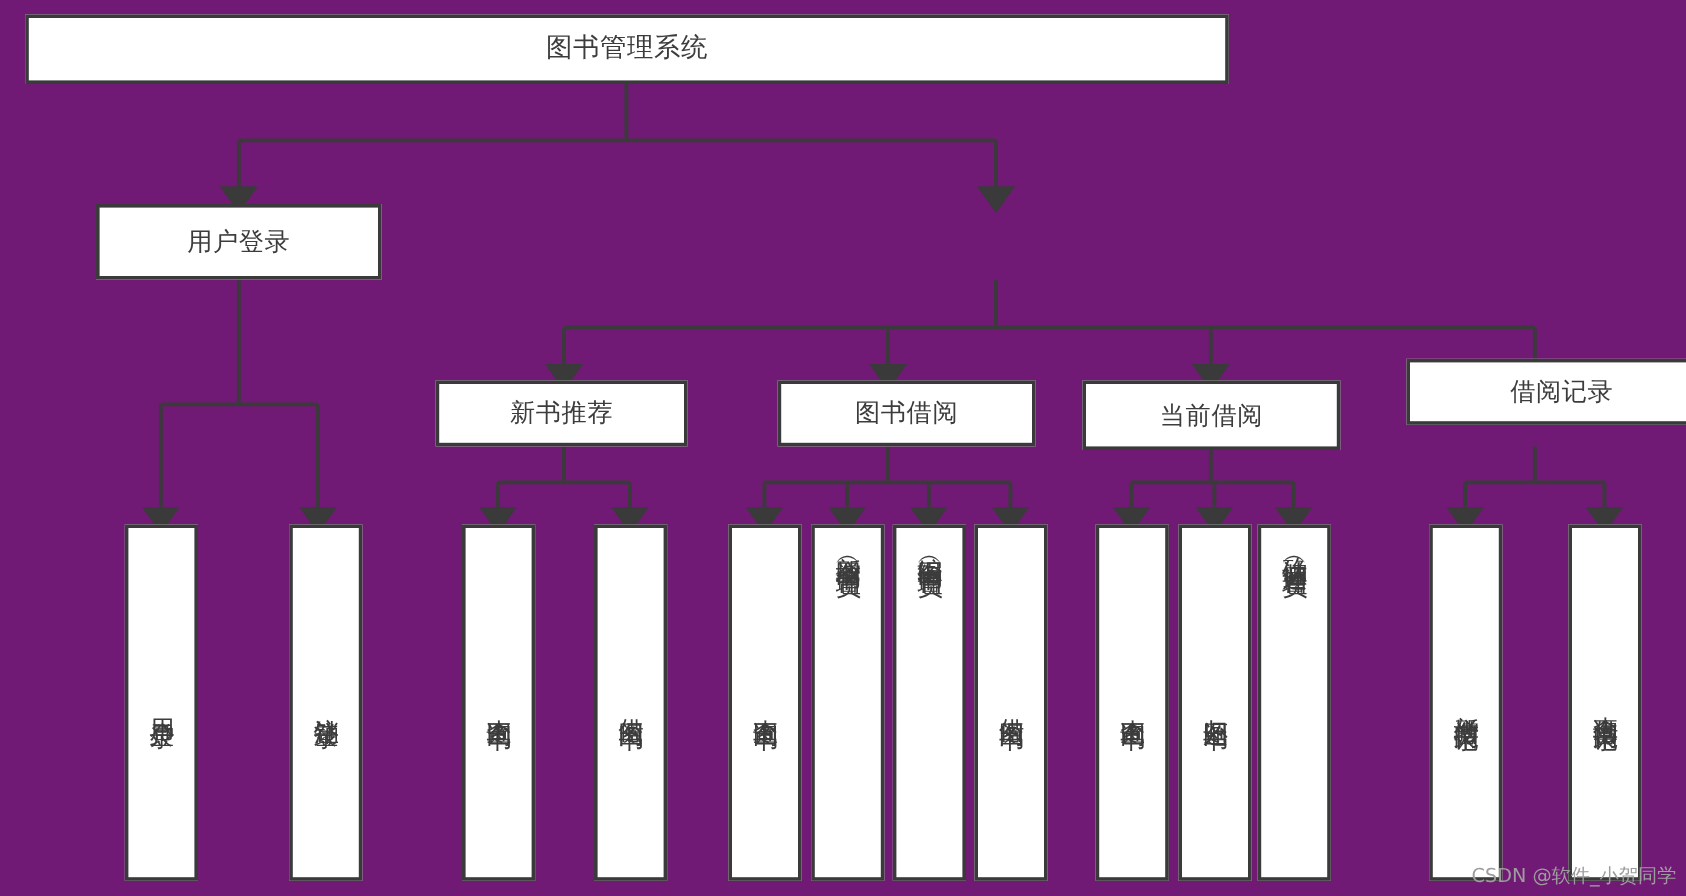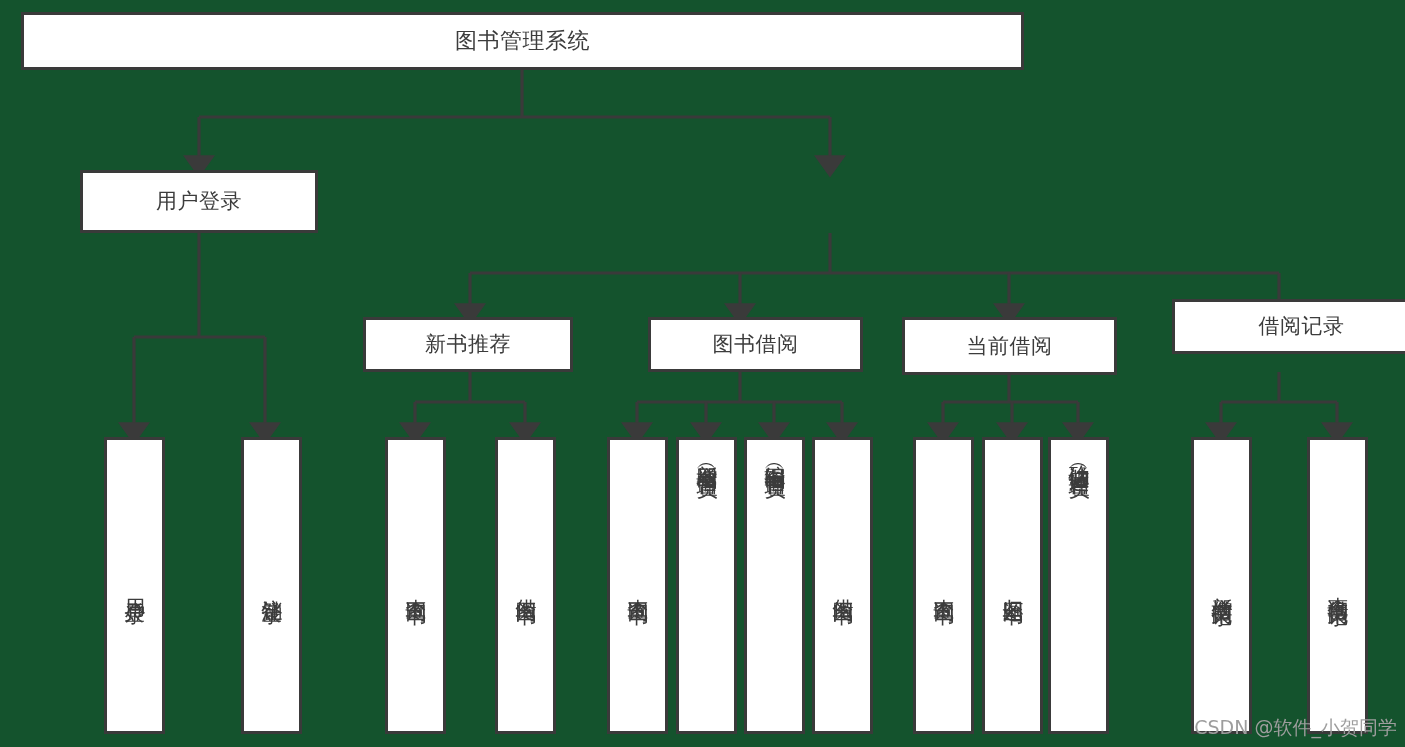--- a/index.html
+++ b/index.html
@@ -7,21 +7,21 @@
     padding: 0;
     background: #ffffff;
   }
   body {
     font-family: "DejaVu Sans", "Liberation Sans", sans-serif;
   }
   #canvas {
     position: relative;
     width: 1405px;
     height: 747px;
-    background: #14532d;
+    background: #701a75;
     overflow: hidden;
   }
   svg.wires {
     position: absolute;
     left: 0;
     top: 0;
     width: 1405px;
     height: 747px;
   }
   .node {
@@ -56,21 +56,21 @@
     display: block;
   }
   .node.leaf.center-text {
     align-items: center;
     padding-top: 0;
   }
   .watermark {
     position: absolute;
     right: 8px;
     bottom: 6px;
-    font-size: 19px;
+    font-size: 16px;
     color: #9d9d9d;
     z-index: 5;
     white-space: nowrap;
   }
 </style>
 </head>
 <body>
 
 <div id="canvas">
 

